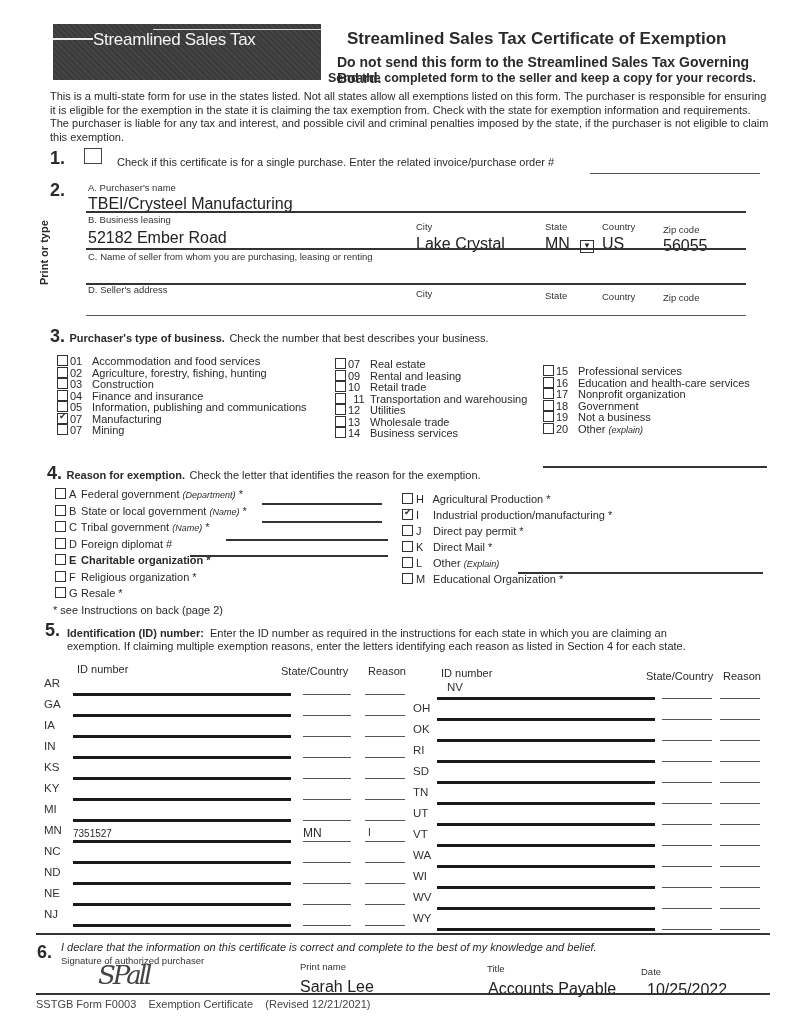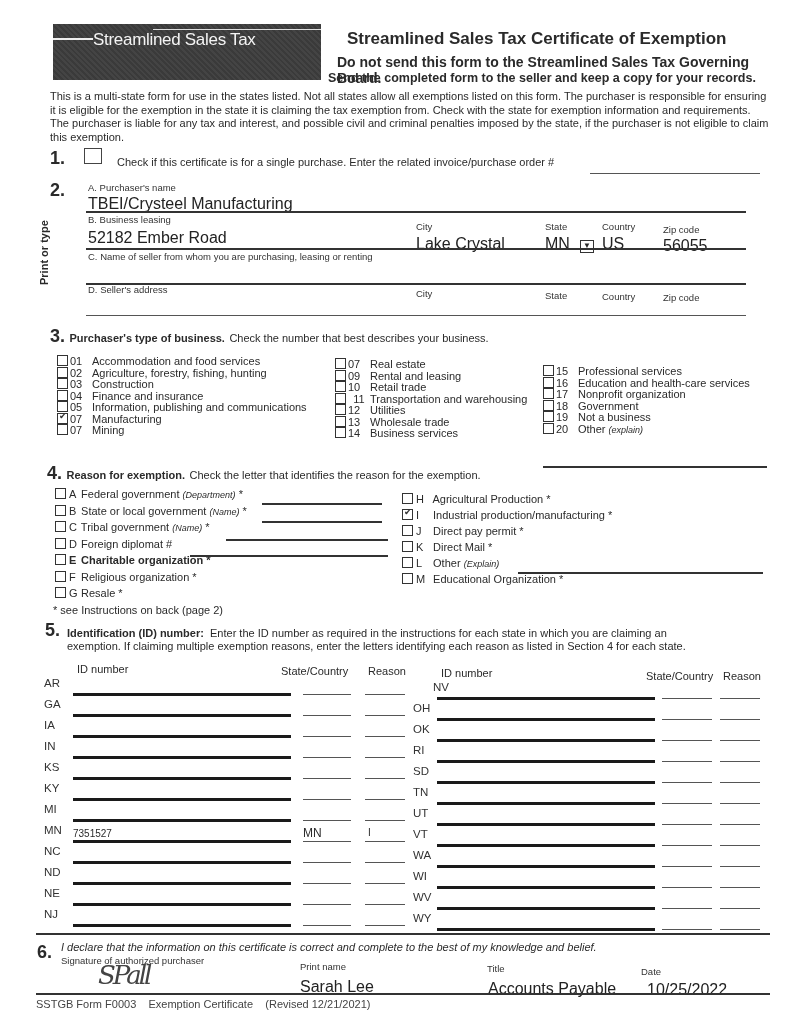--- a/index.html
+++ b/index.html
@@ -235,21 +235,21 @@
     <div class="abs hrthin" style="left: 365px; top: 904px; width: 40px;"></div>
     <div class="state" style="left: 44px; top: 908px;">NJ</div>
     <div class="abs" style="left: 73px; top: 912px; font-size: 10px;"></div>
     <div class="abs hrthick" style="left: 73px; top: 924px; width: 218px;"></div>
     <div class="abs" style="left: 303px; top: 910px; font-size: 12px;"></div>
     <div class="abs hrthin" style="left: 303px; top: 925px; width: 48px;"></div>
     <div class="abs" style="left: 368px; top: 911px; font-size: 10px;"></div>
     <div class="abs hrthin" style="left: 365px; top: 925px; width: 40px;"></div>
   </div>
 <div id="id-right">
-    <div class="state" style="left: 413px; top: 681px; padding-left: 20px;">NV</div>
+    <div class="state" style="left: 427px; top: 681px; padding-left: 20px;">NV</div>
     <div class="abs" style="left: 437px; top: 685px; font-size: 10px;"></div>
     <div class="abs hrthick" style="left: 437px; top: 697px; width: 218px;"></div>
     <div class="abs" style="left: 662px; top: 683px; font-size: 12px;"></div>
     <div class="abs hrthin" style="left: 662px; top: 698px; width: 50px;"></div>
     <div class="abs" style="left: 723px; top: 684px; font-size: 10px;"></div>
     <div class="abs hrthin" style="left: 720px; top: 698px; width: 40px;"></div>
     <div class="state" style="left: 413px; top: 702px;">OH</div>
     <div class="abs" style="left: 437px; top: 706px; font-size: 10px;"></div>
     <div class="abs hrthick" style="left: 437px; top: 718px; width: 218px;"></div>
     <div class="abs" style="left: 662px; top: 704px; font-size: 12px;"></div>

